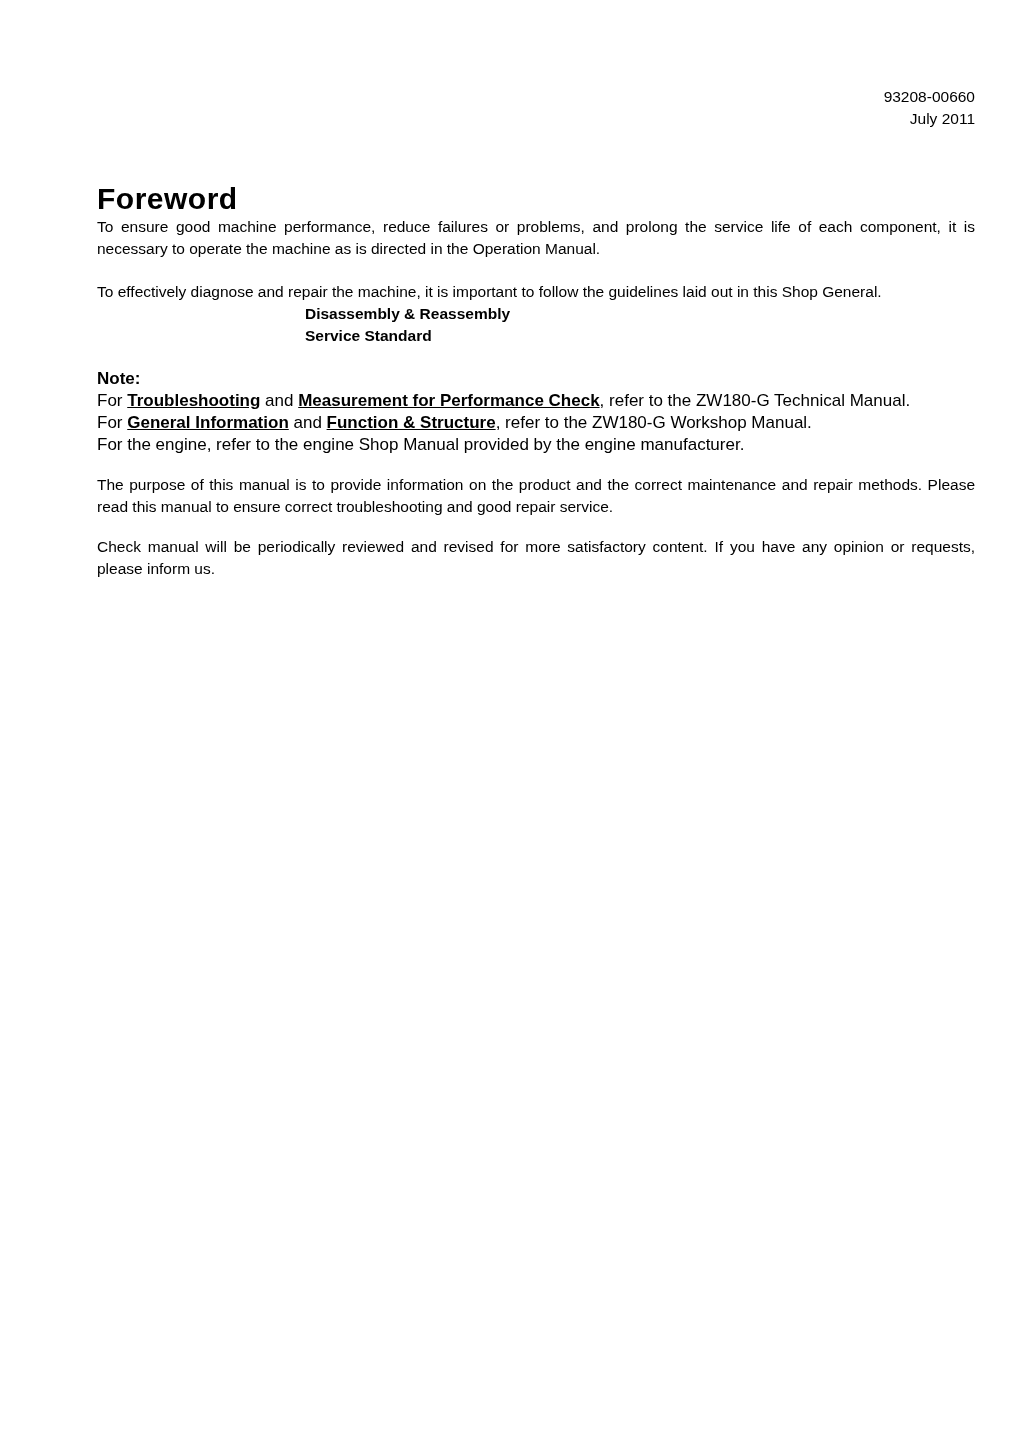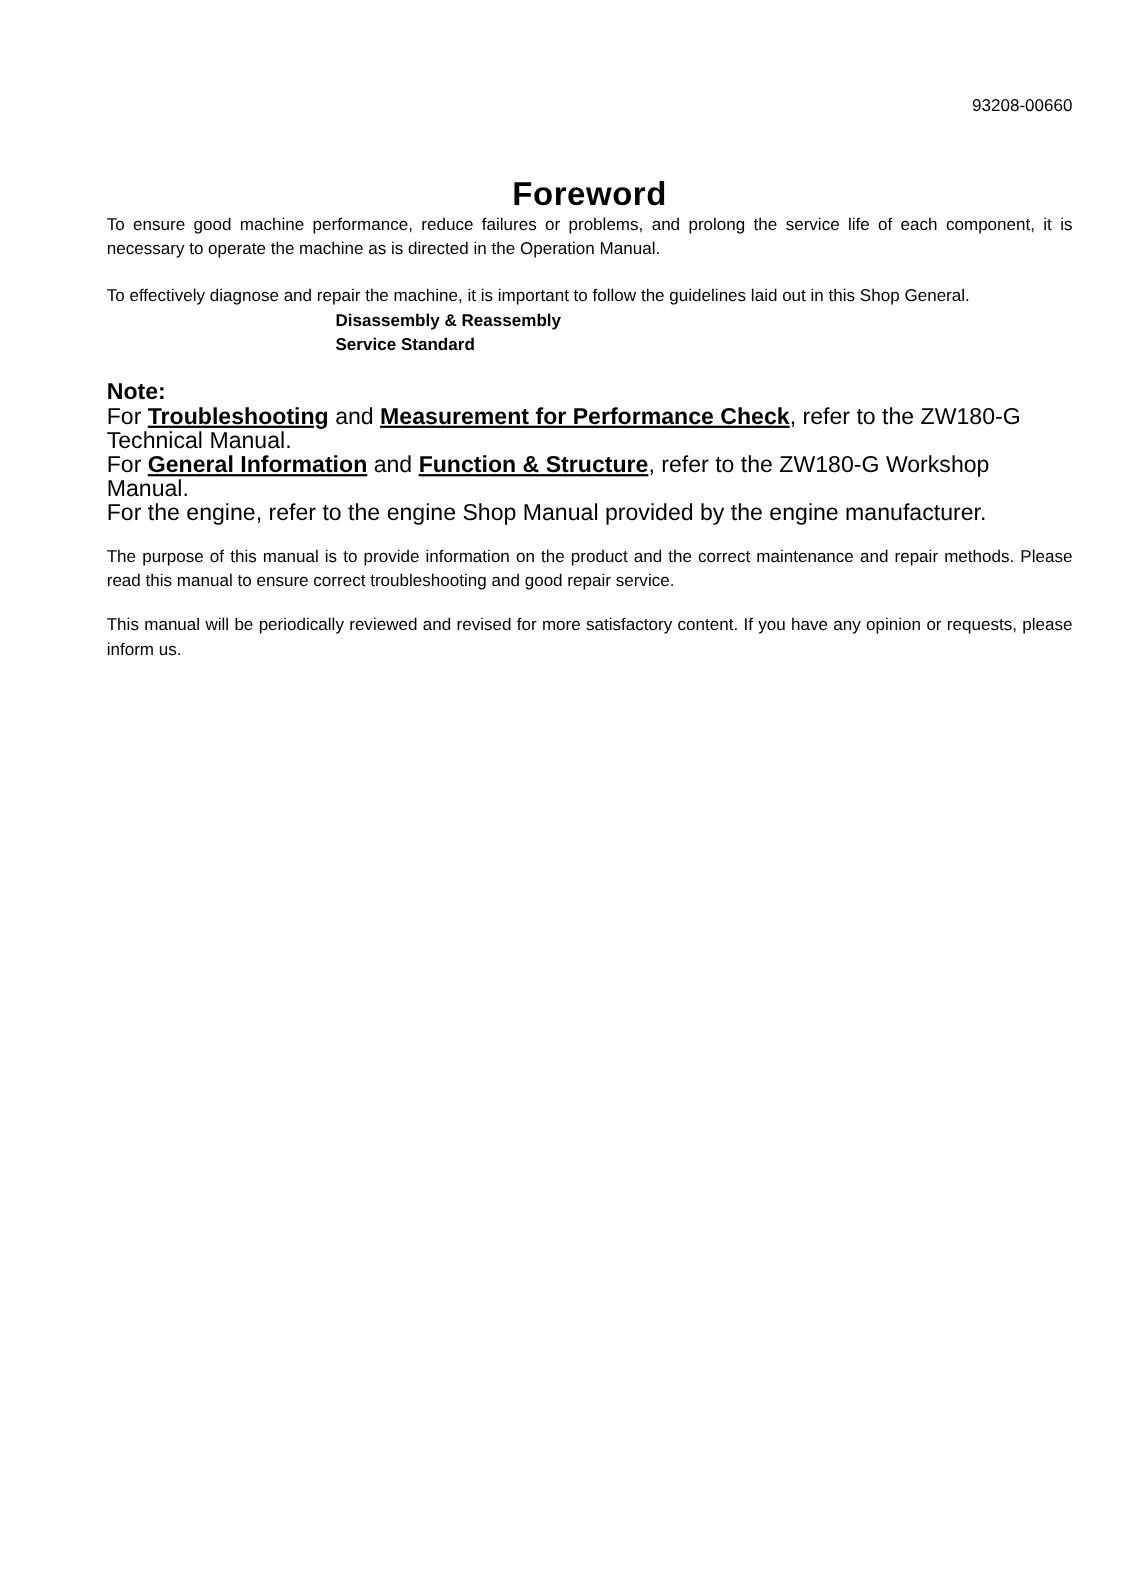--- a/index.html
+++ b/index.html
@@ -24,53 +24,53 @@
     text-align: right;
     font-size: 15.5px;
     line-height: 22px;
   }
   .doc-title {
     margin: 52px 0 0 0;
     font-size: 30px;
     line-height: 34px;
     font-weight: bold;
     letter-spacing: 0.5px;
-    text-align: center;
   }
   .para {
     margin: 0;
     font-size: 15.5px;
     line-height: 22px;
     text-align: justify;
   }
   .para.mt-title { }
   .para.mt-std   { margin-top: 21px; }
   .manual-titles {
     margin: 0 0 0 208px;
     font-size: 15.5px;
     line-height: 22px;
     font-weight: bold;
   }
   .note-block {
     margin-top: 21px;
-    font-size: 21px;
+    font-size: 17px;
     line-height: 22px;
   }
   .note-label { font-weight: bold; }
   .note-block b { font-weight: bold; text-decoration: underline; }
   .para.mt-after-note { margin-top: 18px; }
   .para.mt-last { margin-top: 18px; }
 </style>
 </head>
 <body>
 
 <div class="page">
 
   <div class="doc-header">
     <div>93208-00660</div>
+    <div>July 2011</div>
   </div>
 
   <h1 class="doc-title">Foreword</h1>
 
   <p class="para mt-title">To ensure good machine performance, reduce failures or problems, and prolong the service life of each component, it is necessary to operate the machine as is directed in the Operation Manual.</p>
 
   <p class="para mt-std">To effectively diagnose and repair the machine, it is important to follow the guidelines laid out in this Shop General.</p>
 
   <div class="manual-titles">
     <div>Disassembly &amp; Reassembly</div>
@@ -81,15 +81,15 @@
     <div class="note-label">Note:</div>
     <div>
         <div><span>For </span><b>Troubleshooting</b><span> and </span><b>Measurement for Performance Check</b><span>, refer to the ZW180-G Technical Manual.</span></div>
         <div><span>For </span><b>General Information</b><span> and </span><b>Function &amp; Structure</b><span>, refer to the ZW180-G Workshop Manual.</span></div>
         <div><span>For the engine, refer to the engine Shop Manual provided by the engine manufacturer.</span></div>
       </div>
   </div>
 
   <p class="para mt-after-note">The purpose of this manual is to provide information on the product and the correct maintenance and repair meth­ods. Please read this manual to ensure correct troubleshooting and good repair service.</p>
 
-  <p class="para mt-last">This manual will be periodically reviewed and revised for more satisfactory content. If you have any opinion or requests, please inform us.</p>
+  <p class="para mt-last">Check manual will be periodically reviewed and revised for more satisfactory content. If you have any opinion or requests, please inform us.</p>
 
 </div>
 
 </body></html>

